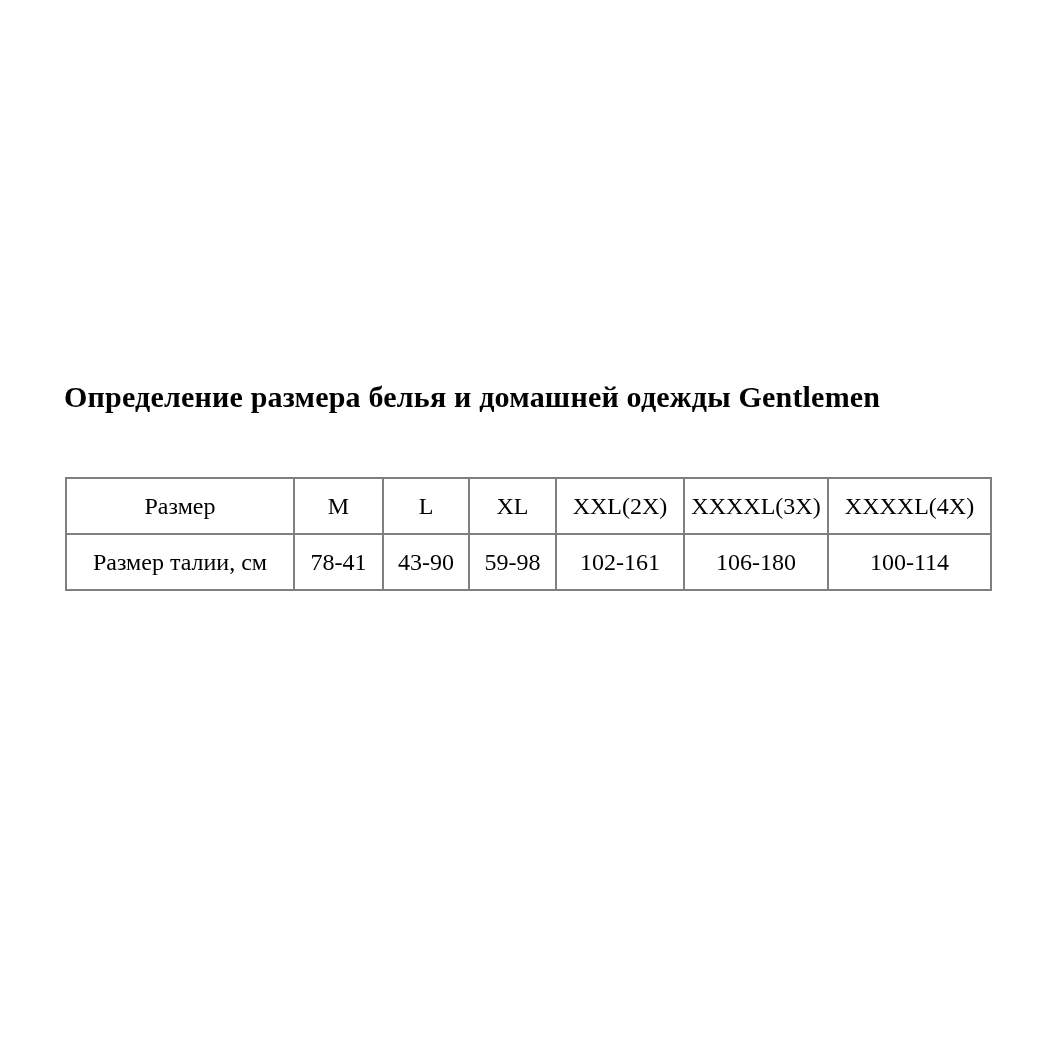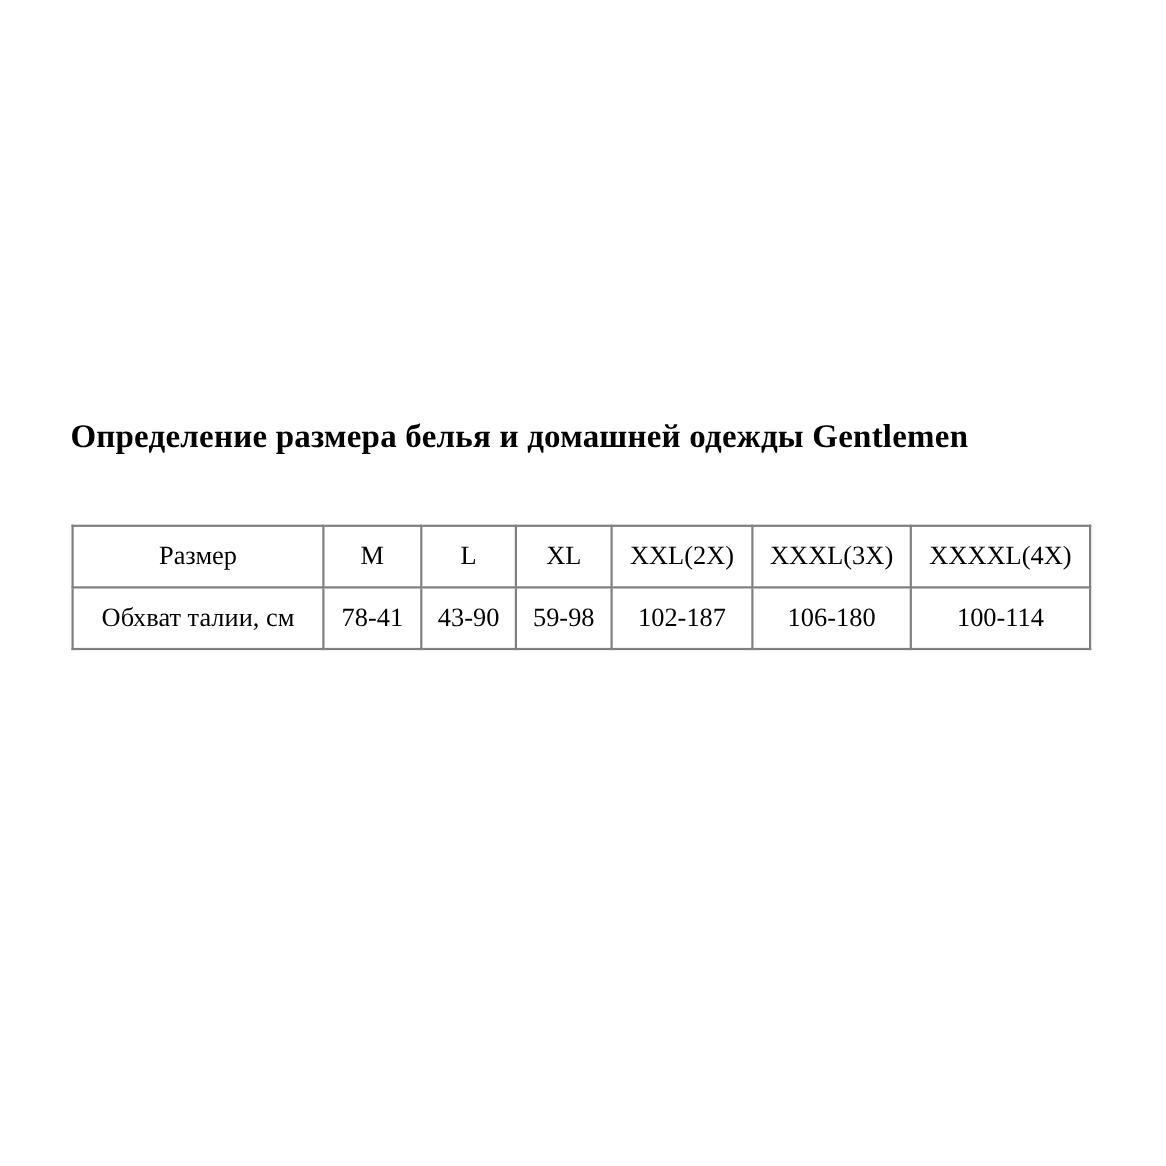--- a/index.html
+++ b/index.html
@@ -66,28 +66,28 @@
       <col style="width:144px">
       <col style="width:163px">
     </colgroup>
     <tbody>
       <tr>
         <th>Размер</th>
         <th>M</th>
         <th>L</th>
         <th>XL</th>
         <th>XXL(2X)</th>
-        <th>XXXL(3X)</th>
+        <th>XXXXL(3X)</th>
         <th>XXXXL(4X)</th>
       </tr>
       <tr>
-        <td>Обхват талии, см</td>
+        <td>Размер талии, см</td>
         <td>78-41</td>
         <td>43-90</td>
         <td>59-98</td>
-        <td>102-187</td>
+        <td>102-161</td>
         <td>106-180</td>
         <td>100-114</td>
       </tr>
     </tbody>
   </table>
 
 </div>
 
 </body></html>

